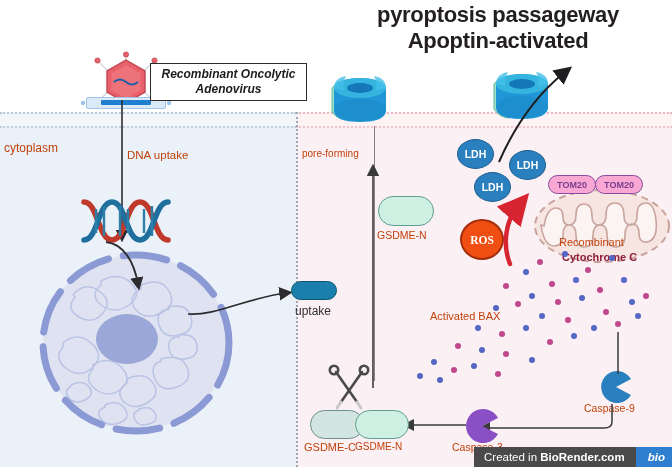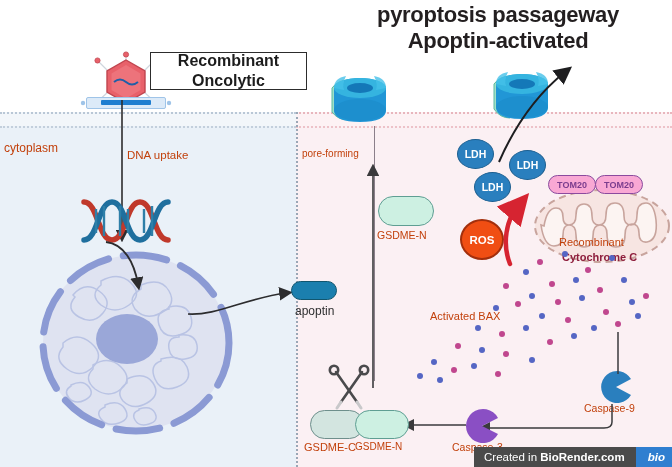--- a/index.html
+++ b/index.html
@@ -120,23 +120,24 @@
   </svg>
 
   <div class="dnabar" style="left:86px;top:97px;width:78px;height:10px;">
     <div class="dnabar-inner" style="left:14px;top:2px;width:50px;height:5px;"></div>
   </div>
   <svg style="left:78px;top:97px;" width="96" height="12">
     <circle cx="5" cy="6" r="2.2" fill="#9fc4e8"></circle>
     <circle cx="91" cy="6" r="2.2" fill="#9fc4e8"></circle>
   </svg>
 
-  <div class="boxlabel" style="left:150px;top:52px;width:155px;height:36px;font-size:16px;">
+  <div class="boxlabel" style="left:150px;top:63px;width:155px;height:36px;font-size:12px;font-style:italic;">
     <div>
       <div>Recombinant Oncolytic</div>
+      <div>Adenovirus</div>
     </div>
   </div>
 
   <svg style="left:112px;top:100px;" width="20" height="148">
     <defs>
       <marker id="ah-dark" markerWidth="8" markerHeight="8" refX="4" refY="4" orient="auto">
         <path d="M0,0 L8,4 L0,8 z" fill="#2c2c2e"></path>
       </marker>
     </defs>
     <line x1="10" y1="0" x2="10" y2="136" stroke="#2c2c2e" stroke-width="1.6" marker-end="url(#ah-dark)"></line>
@@ -197,21 +198,21 @@
   <svg style="left:104px;top:240px;" width="50" height="62">
     <defs>
       <marker id="ah-dark3" markerWidth="7" markerHeight="7" refX="3.5" refY="3.5" orient="auto">
         <path d="M0,0 L7,3.5 L0,7 z" fill="#2c2c2e"></path>
       </marker>
     </defs>
     <path d="M2 2 C20 4 30 22 34 44" fill="none" stroke="#2c2c2e" stroke-width="1.9" marker-end="url(#ah-dark3)"></path>
   </svg>
 
   <div class="cap apoptin" style="left:291px;top:281px;width:44px;height:17px;"></div>
-  <div class="lbl dark" style="left:295px;top:304px;font-size:12px;">apoptin</div>
+  <div class="lbl dark" style="left:295px;top:304px;font-size:12px;">uptake</div>
 
   <svg style="left:316px;top:76px;" width="80" height="56" viewBox="0 0 80 56">
     <path d="M16 12 q6 -8 16 -8 l0 40 q-10 0 -16 -8 z" fill="#9fe0c8" stroke="#5cb8a0" stroke-width="1"></path>
     <path d="M26 10 q8 -8 18 -8 l0 42 q-10 0 -18 -8 z" fill="#4ec5d9"></path>
     <ellipse cx="44" cy="12" rx="26" ry="10" fill="#22a8d4"></ellipse>
     <path d="M18 12 L18 34 q0 12 26 12 q26 0 26 -12 L70 12 z" fill="#2196d6"></path>
     <ellipse cx="44" cy="34" rx="26" ry="11" fill="#1d8fce"></ellipse>
     <ellipse cx="44" cy="12" rx="26" ry="10" fill="#35b4e0"></ellipse>
     <ellipse cx="44" cy="12" rx="13" ry="5" fill="#1478b8"></ellipse>
     <path d="M18 12 q0 -10 12 -12 q-4 8 -2 14 z" fill="#45c0e8" opacity="0.8"></path>
@@ -277,21 +278,21 @@
   <div class="tom" style="left:548px;top:175px;width:46px;height:17px;font-size:9px;">
     <span>TOM20</span>
   </div>
   <div class="tom" style="left:595px;top:175px;width:46px;height:17px;font-size:9px;">
     <span>TOM20</span>
   </div>
 
   <div class="lbl grey" style="left:559px;top:236px;font-size:11px;">Recombinant</div>
   <div class="lbl red" style="left:562px;top:251px;font-size:11px;">Cytochrome C</div>
 
-  <div class="circ ros" style="left:460px;top:219px;width:40px;height:37px;font-size:11.5px;">
+  <div class="circ ros" style="left:460px;top:219px;width:40px;height:37px;font-size:11.5px;font-family:Liberation Serif, serif;">
     <span>ROS</span>
   </div>
 
   <svg style="left:496px;top:196px;" width="60" height="72">
     <defs>
       <marker id="ah-red" markerWidth="7" markerHeight="7" refX="3.2" refY="3.5" orient="auto">
         <path d="M0,0 L7,3.5 L0,7 z" fill="#d62431"></path>
       </marker>
     </defs>
     <path d="M14 68 C6 48 10 24 22 10" fill="none" stroke="#d62431" stroke-width="4.5" stroke-linecap="round" marker-end="url(#ah-red)"></path>

